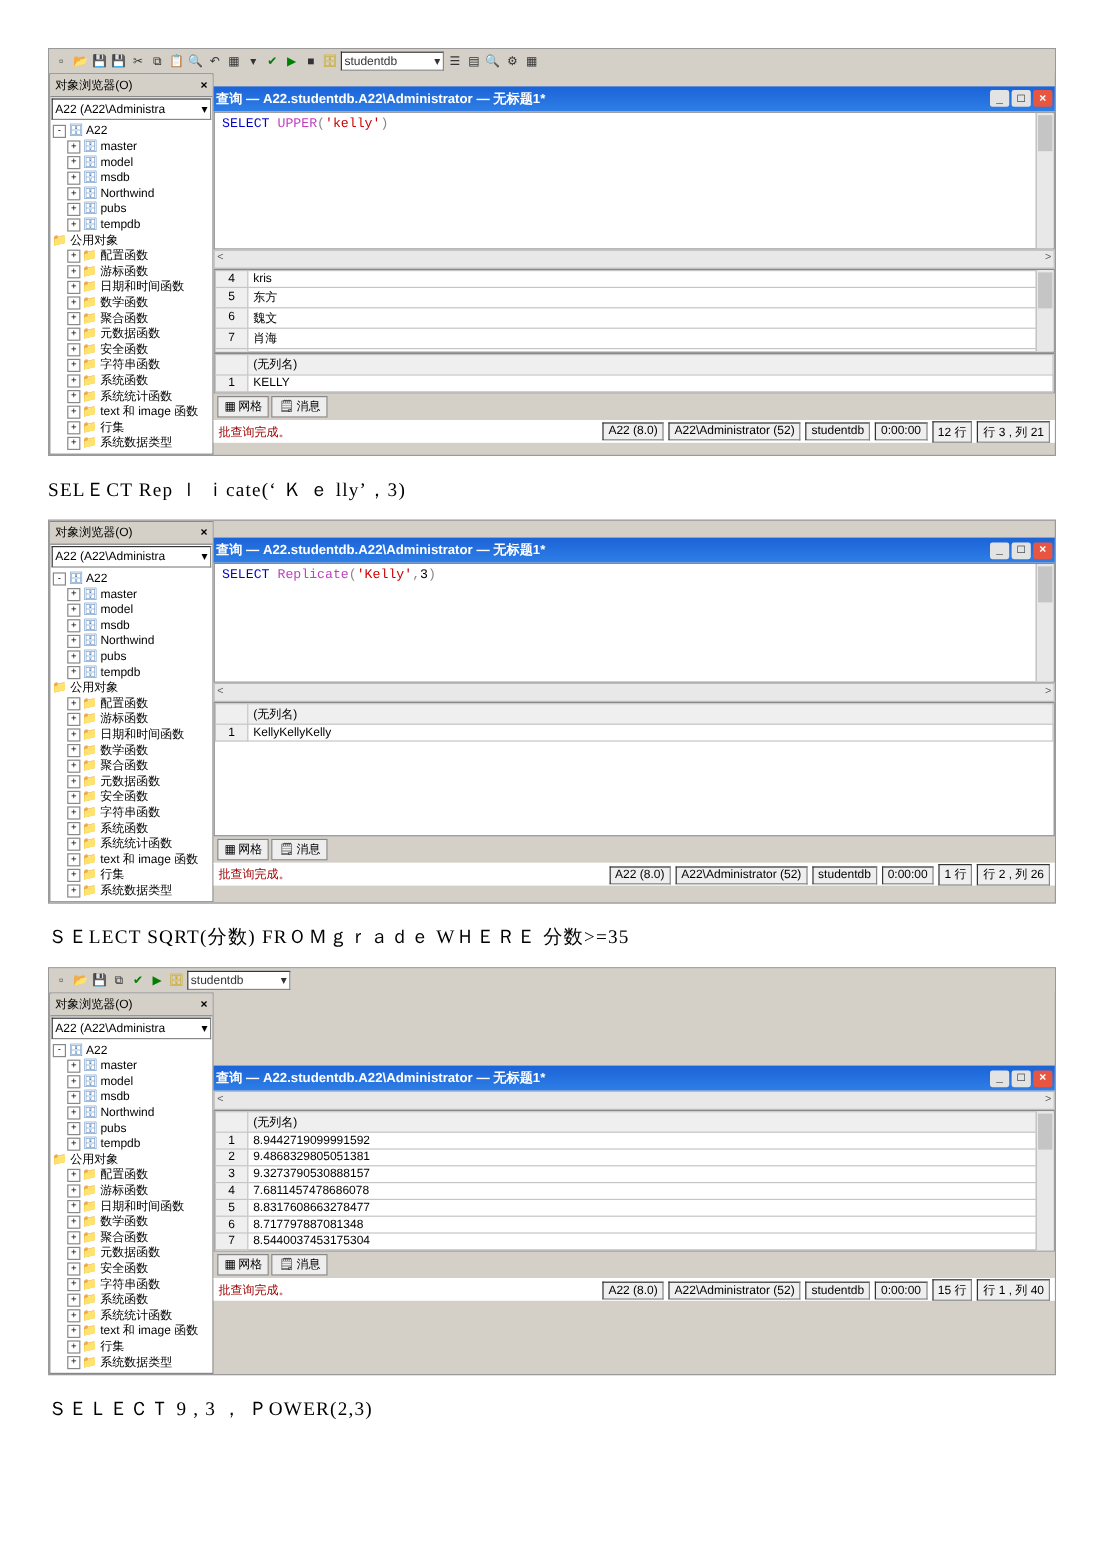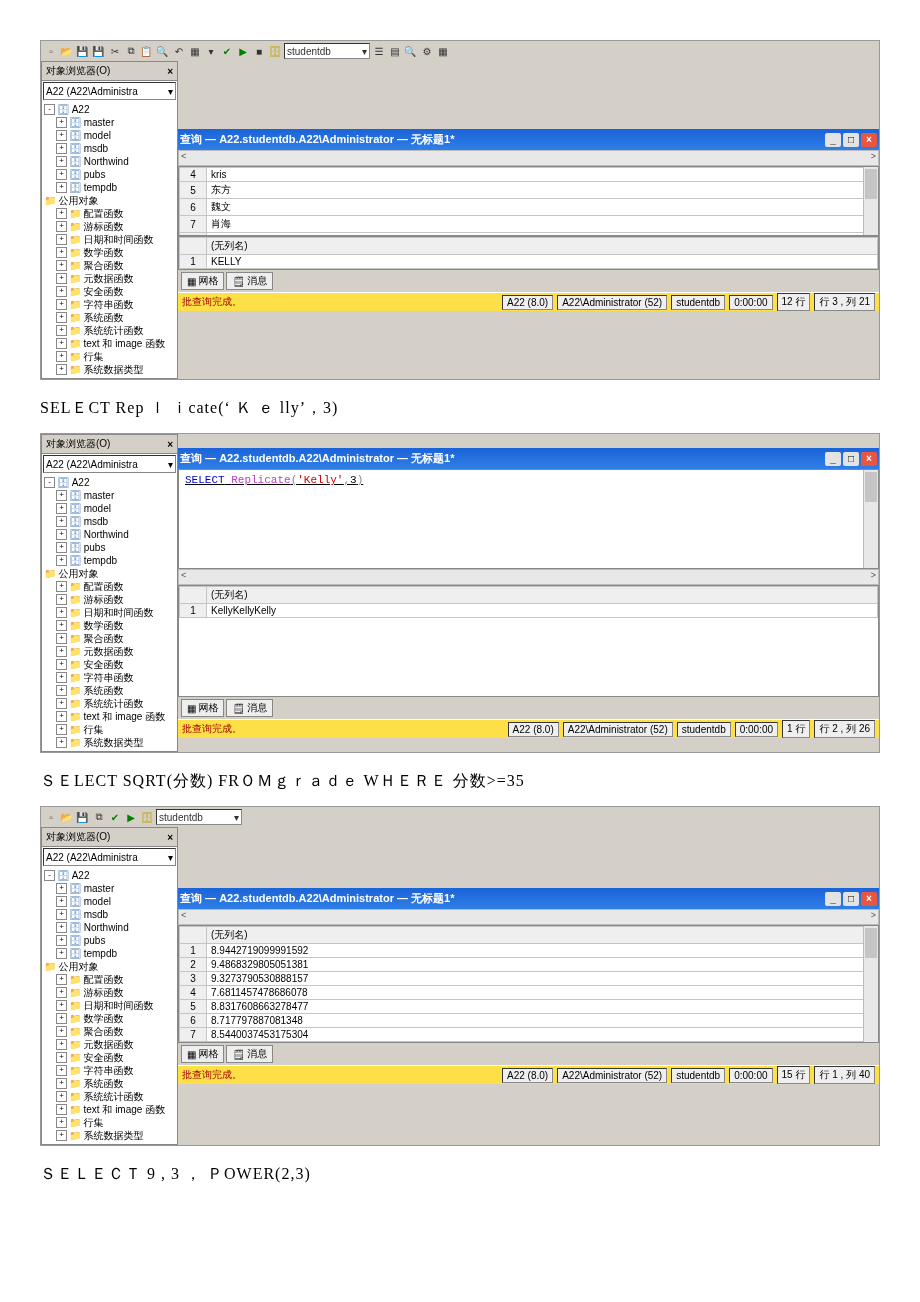--- a/index.html
+++ b/index.html
@@ -144,21 +144,21 @@
   .editor {
     background: #fff;
     border: 1px solid #888;
     height: 105px;
     padding: 4px 6px;
     font-family: "Courier New", monospace;
     font-size: 11px;
     overflow: hidden;
     position: relative;
   }
-  .editor.tall { height: 90px; text-decoration: underline; }
+  .editor.tall { height: 90px; }
   .kw-blue { color: #0000cc; }
   .kw-red { color: #cc0000; }
   .kw-gray { color: #888; }
   .kw-pink { color: #c040c0; }
   .editor-scroll {
     position: absolute;
     right: 0; top: 0; bottom: 0; width: 14px;
     background: #e8e8e8;
     border-left: 1px solid #bbb;
   }
@@ -225,21 +225,21 @@
   }
   .tabs .tab {
     border: 1px solid #888;
     padding: 1px 5px;
     background: #eee;
     display: inline-flex;
     align-items: center;
     gap: 2px;
   }
   .status {
-    background: #fde047;
+    background: #ffffff;
     border-top: 1px solid #fff;
     font-size: 10px;
     display: flex;
     align-items: center;
     padding: 0 4px;
     gap: 4px;
   }
   .status .seg {
     background: #efefef;
     border: 1px inset #888;
@@ -410,20 +410,24 @@
         <span>
           <span>查询 — </span>
           <span>A22.studentdb.A22\Administrator — 无标题1*</span>
         </span>
         <span class="btns">
           <span>_</span>
           <span>□</span>
           <span class="close-x">×</span>
         </span>
       </div>
+      <div class="editor">
+        <span class="kw-blue">SELECT</span> <span class="kw-pink">UPPER</span><span class="kw-gray">(</span><span class="kw-red">'kelly'</span><span class="kw-gray">)</span>
+        <div class="editor-scroll"></div>
+      </div>
       <div class="hscroll"></div>
 
       <div class="grid" style="height:68px; overflow:hidden; position:relative;">
         <table>
           <tbody>
               <tr>
                 <td class="rownum">4</td>
                 <td>kris</td>
               </tr>
               <tr>

